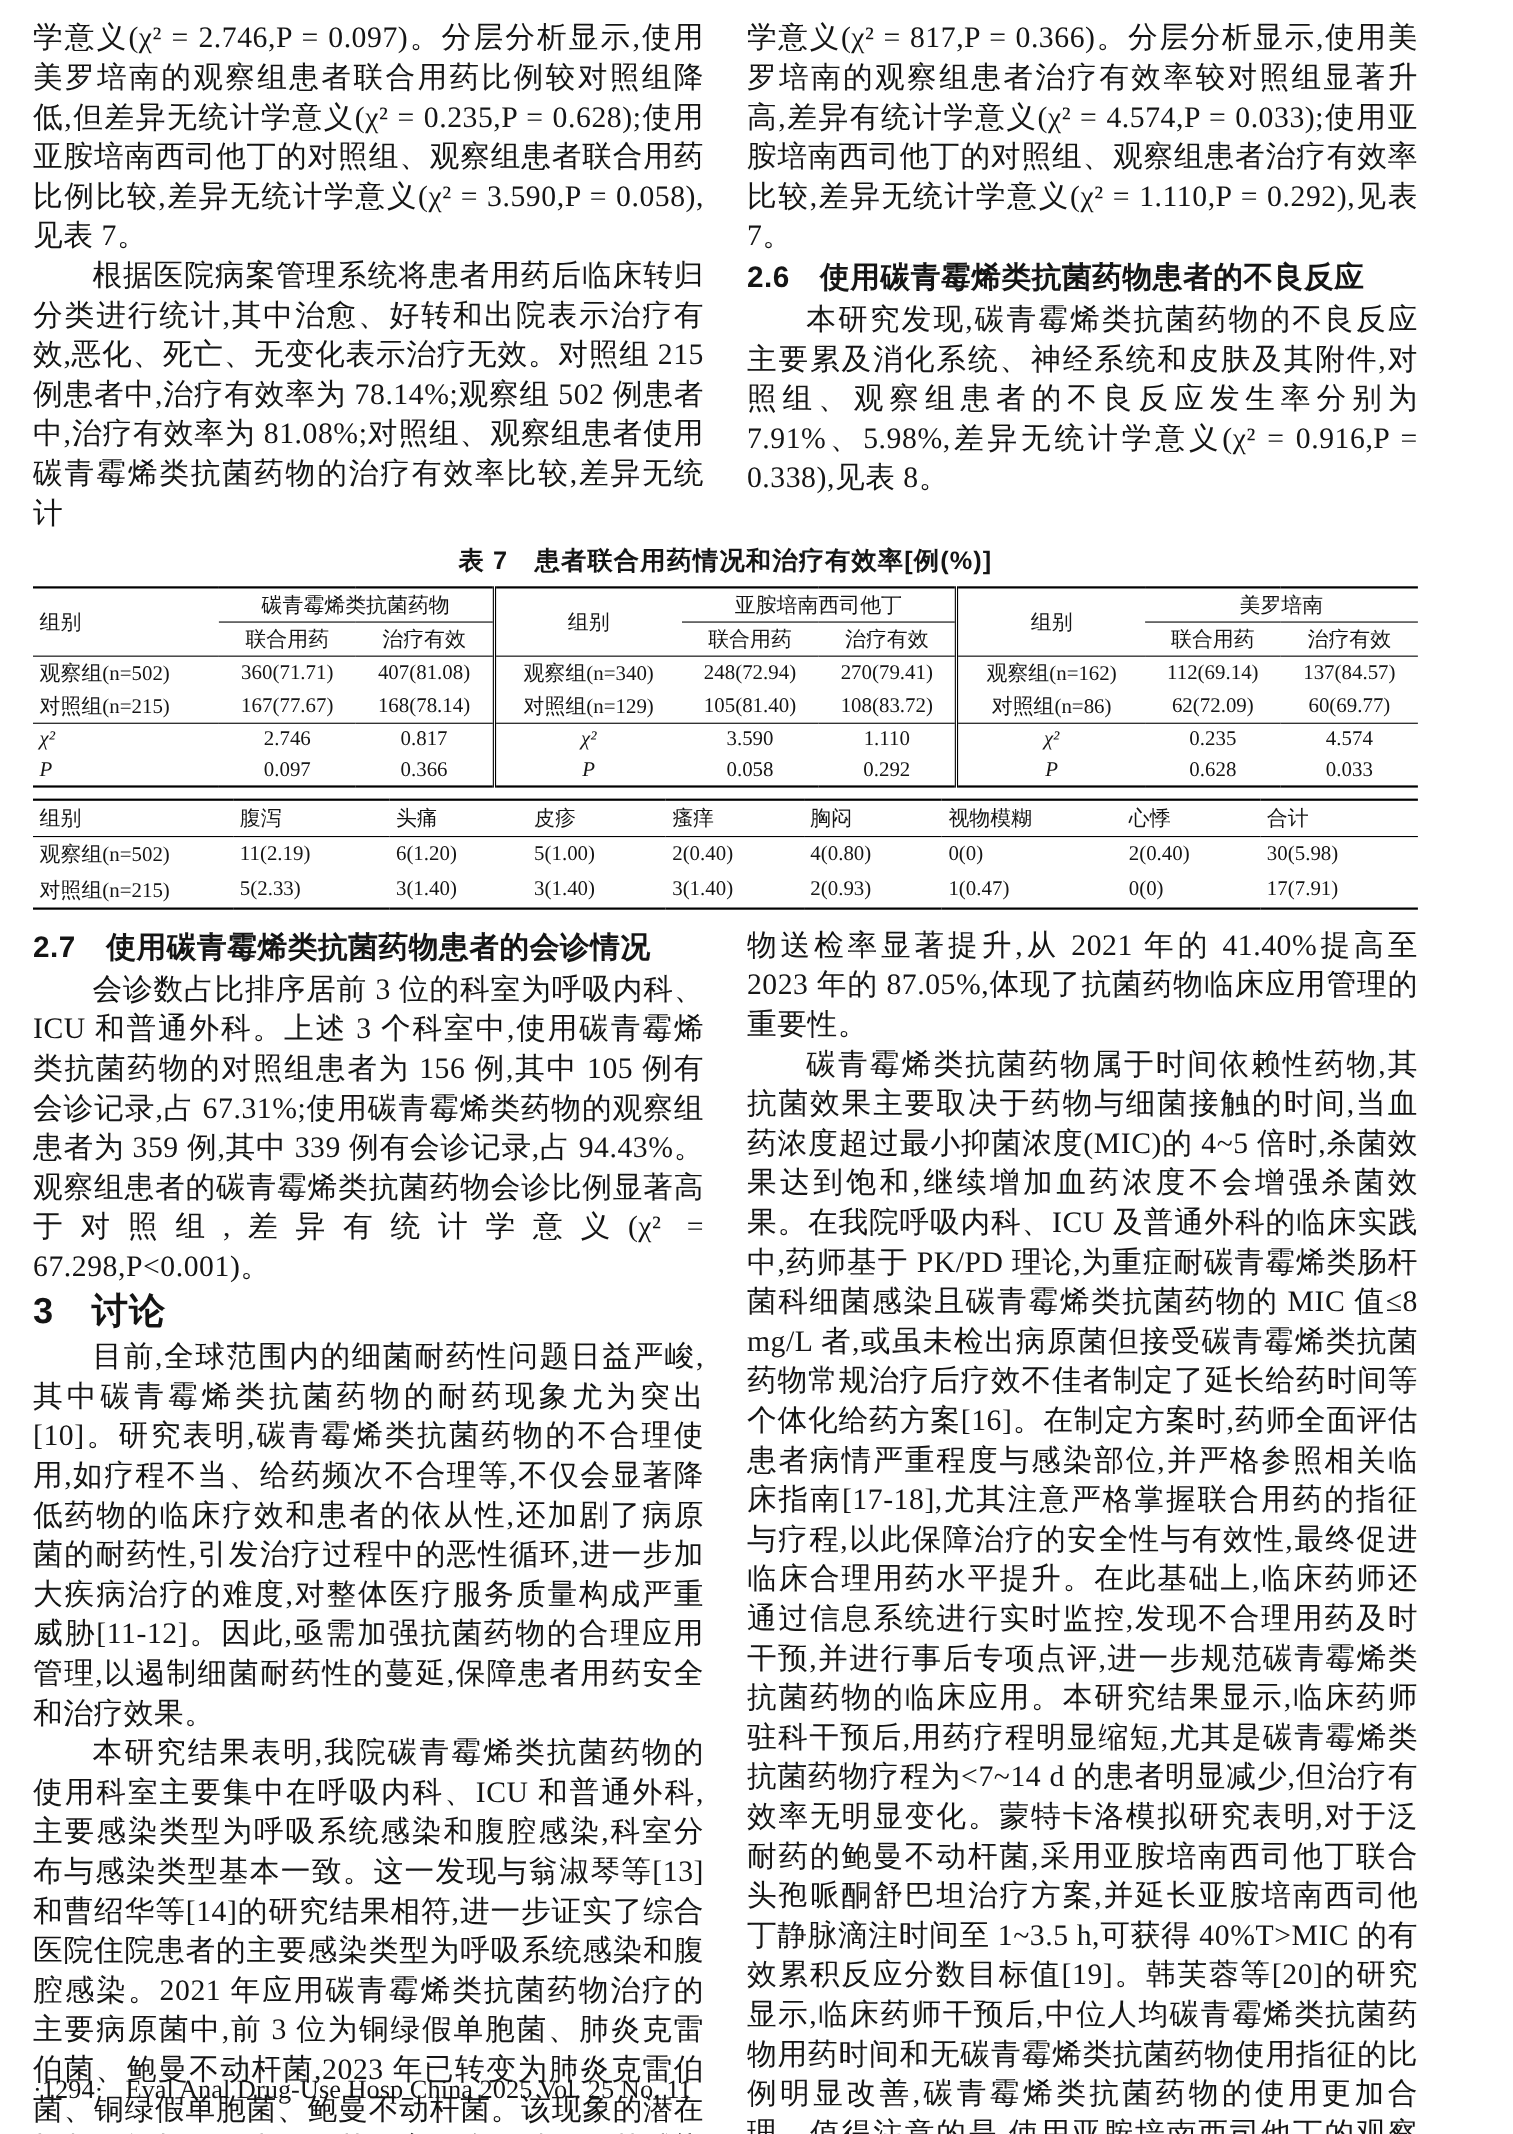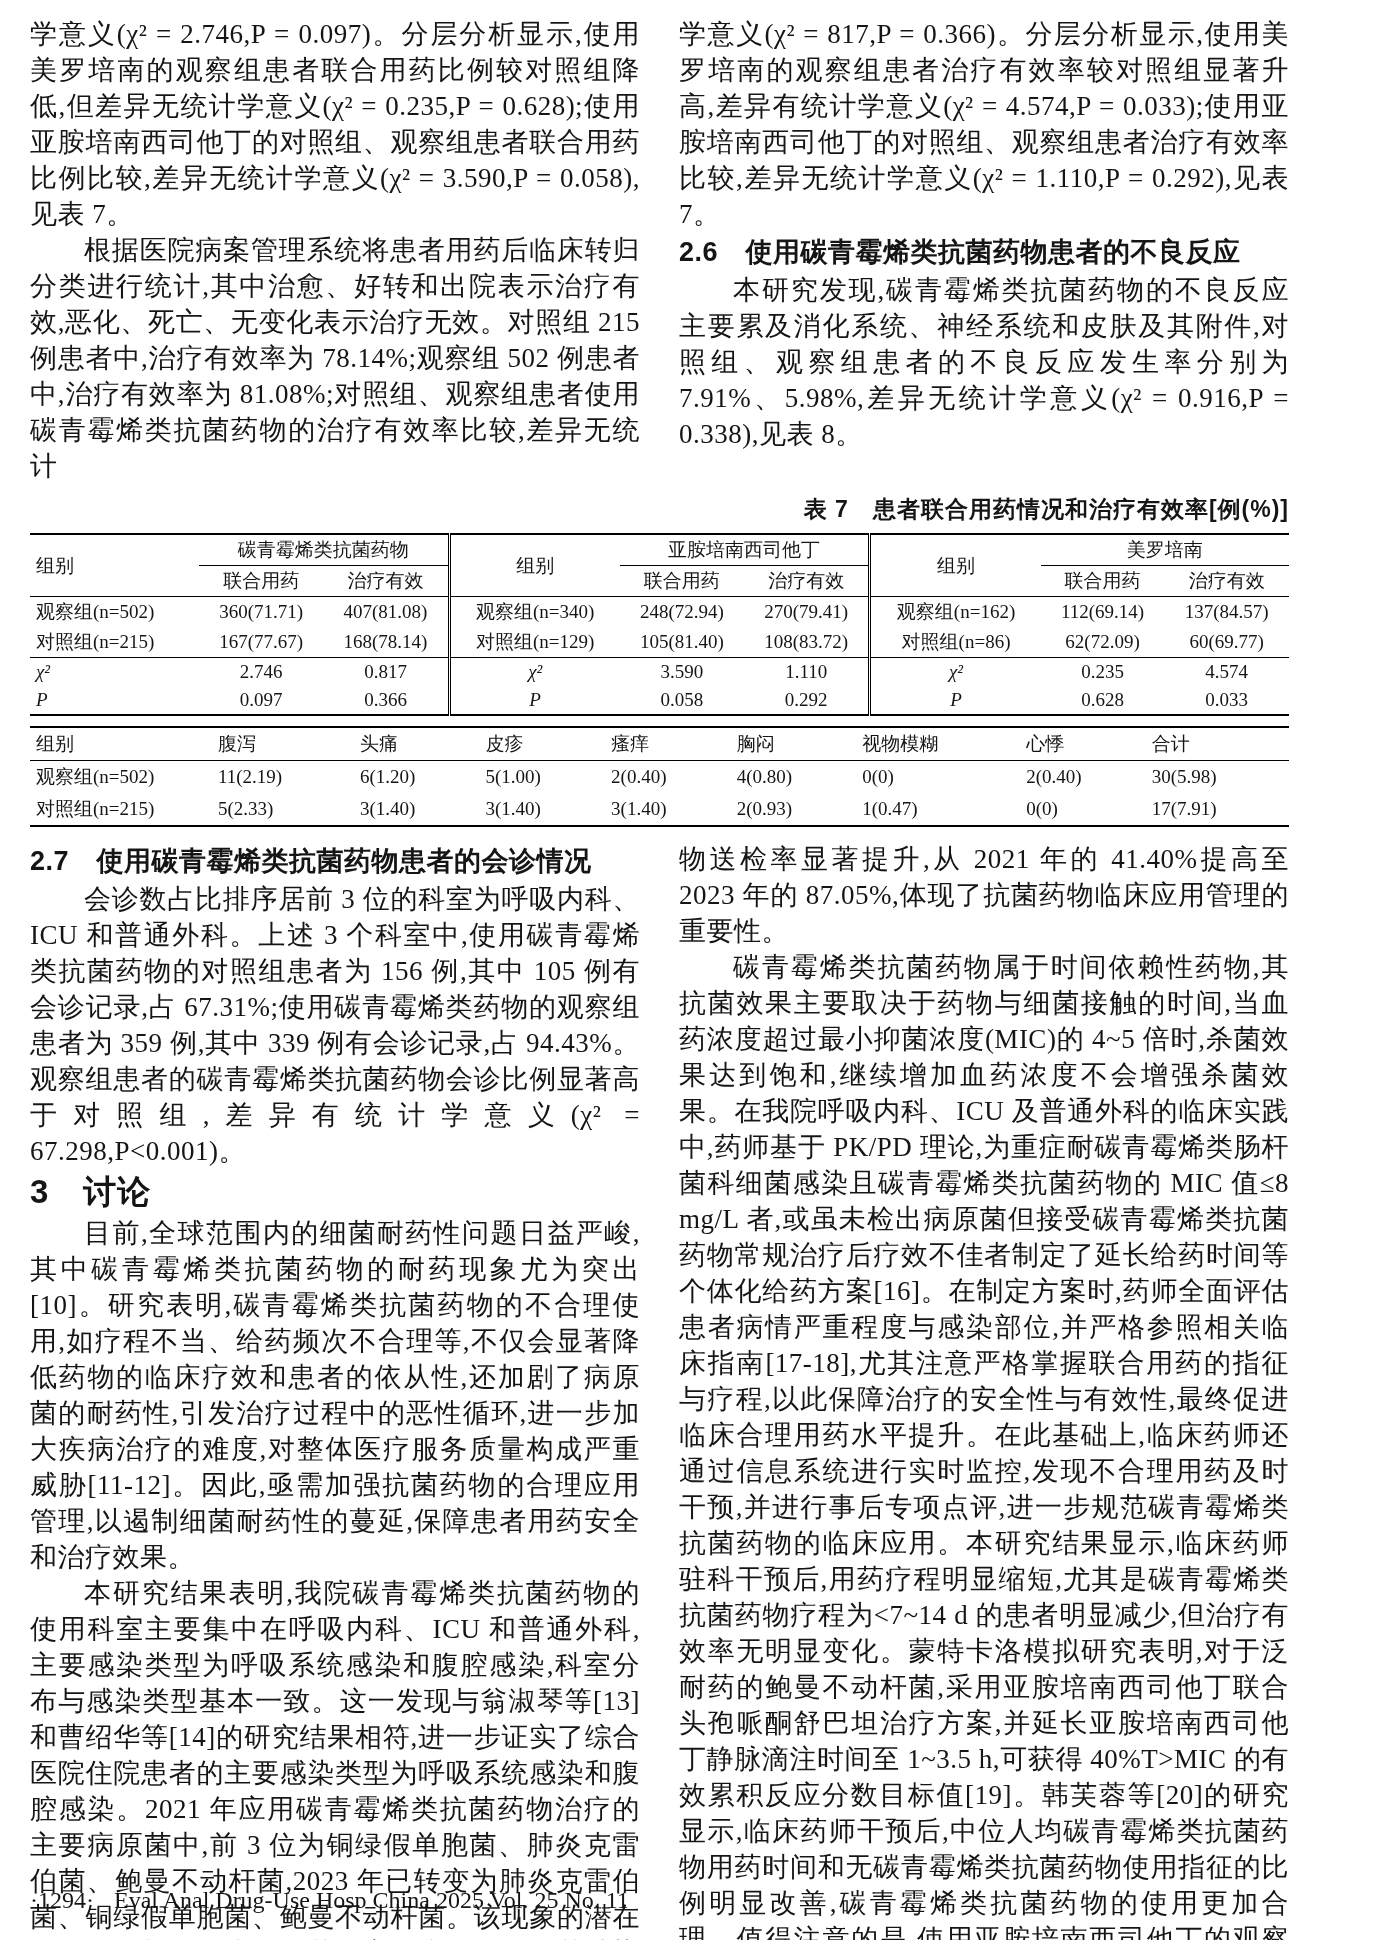--- a/index.html
+++ b/index.html
@@ -7,21 +7,21 @@
   .page{position:relative;box-sizing:border-box;width:1319px;height:1940px;padding:16px 30px 0 30px;overflow:hidden;background:#fff;}
   .columns{display:flex;gap:39px;}
   .col{width:638px;font-size:27px;line-height:36px;text-align:justify;letter-spacing:0.5px;}
   .col p{margin:0;}
   p.indent{text-indent:2em;}
   .h-sub{font-family:"Liberation Sans","DejaVu Sans",sans-serif;font-weight:bold;font-size:27px;line-height:40px;margin:0;letter-spacing:0.5px;}
   .h-main{font-family:"Liberation Sans","DejaVu Sans",sans-serif;font-weight:bold;font-size:33px;line-height:46px;margin:4px 0 2px 0;letter-spacing:1px;}
 
   
   .table-block{margin:10px 0 4px 0;}
-  .table-title{text-align:right;font-family:"Liberation Sans","DejaVu Sans",sans-serif;font-weight:bold;font-size:23px;margin:4px 0 8px 0;letter-spacing:1px;}
+  .table-title{text-align:center;font-family:"Liberation Sans","DejaVu Sans",sans-serif;font-weight:bold;font-size:23px;margin:4px 0 8px 0;letter-spacing:1px;}
   table{border-collapse:collapse;width:100%;font-size:19px;font-family:"Liberation Serif","DejaVu Serif",serif;}
   th{font-weight:normal;}
   .t7wrap{display:flex;}
   .t7sub{flex:1;}
   .t7sub.mid{border-left:3px double #000;border-right:3px double #000;}
   .t7{border-top:2px solid #000;border-bottom:2px solid #000;}
   .t7 th,.t7 td{padding:2px 6px;text-align:center;height:24px;}
   .t7 .spanner{border-bottom:1px solid #000;}
   .t7 tbody tr:first-child td{border-top:1px solid #000;}
   .t7 tr.statline td{border-top:1px solid #000;}

